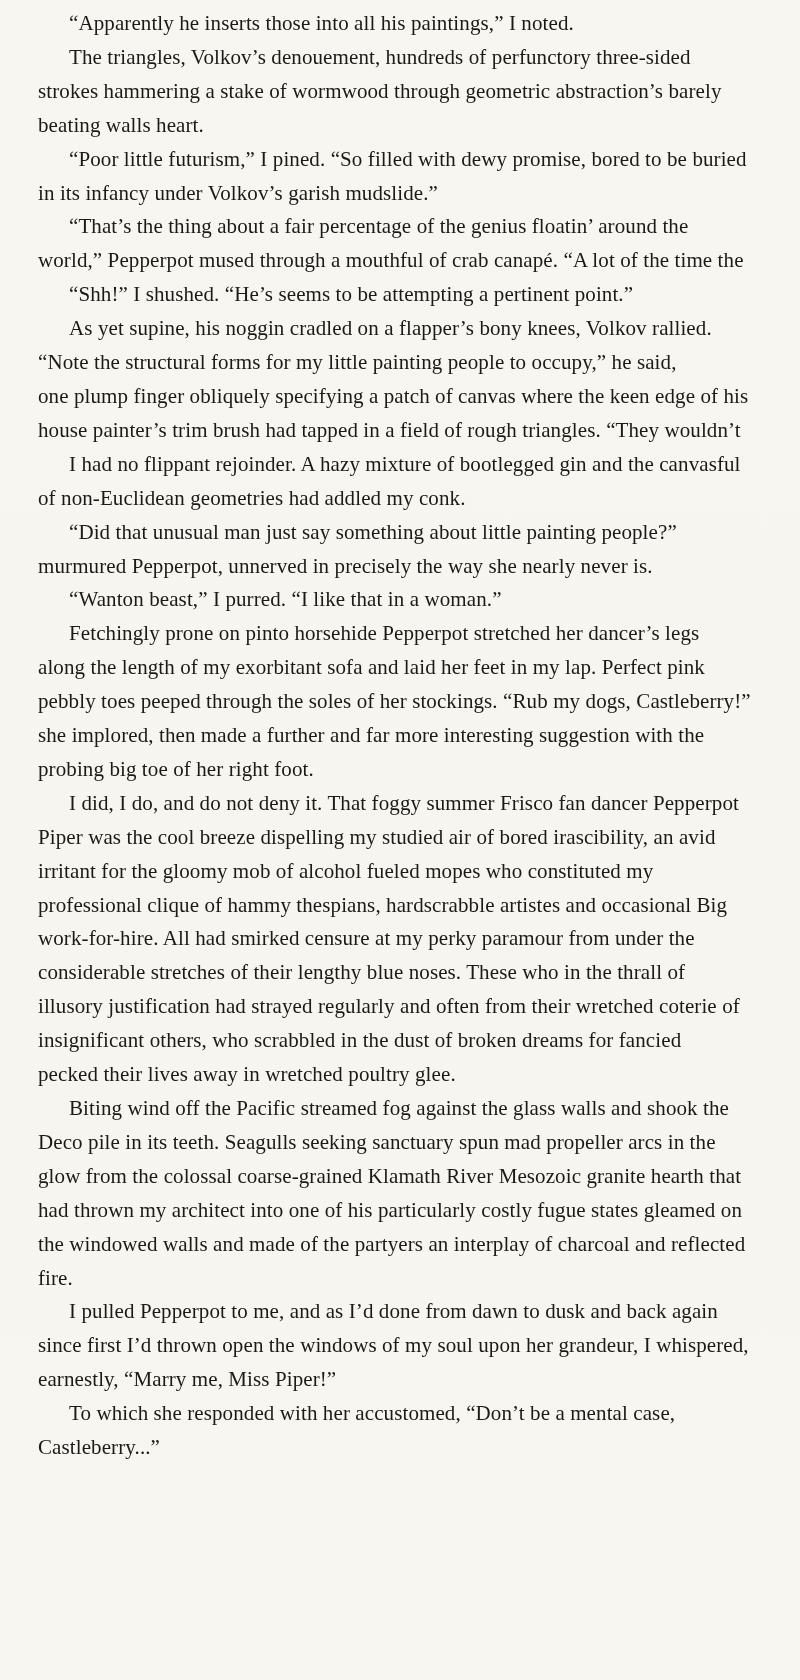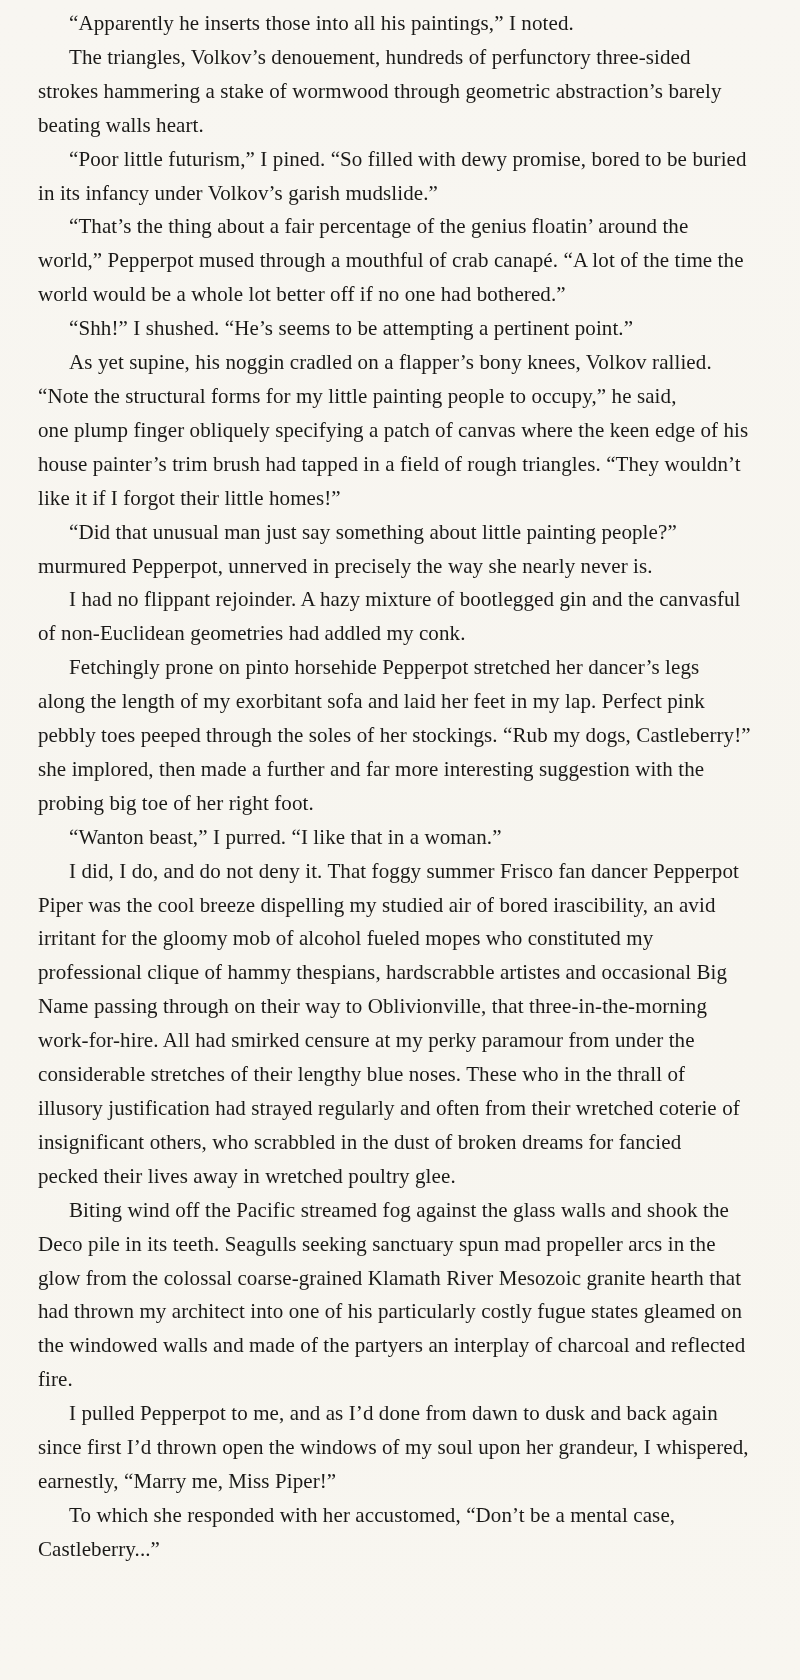--- a/index.html
+++ b/index.html
@@ -48,56 +48,53 @@
         <span class="line">strokes hammering a stake of wormwood through geometric abstraction’s barely</span>
         <span class="line">beating walls heart.</span>
       </p>
       <p class="para">
         <span class="line indent">“Poor little futurism,” I pined. “So filled with dewy promise, bored to be buried</span>
         <span class="line">in its infancy under Volkov’s garish mudslide.”</span>
       </p>
       <p class="para">
         <span class="line indent">“That’s the thing about a fair percentage of the genius floatin’ around the</span>
         <span class="line">world,” Pepperpot mused through a mouthful of crab canapé. “A lot of the time the</span>
-        <span class="line">world would be a whole lot better off if no one had bothered.”</span>
       </p>
       <p class="para">
         <span class="line indent">“Shh!” I shushed. “He’s seems to be attempting a pertinent point.”</span>
       </p>
       <p class="para">
         <span class="line indent">As yet supine, his noggin cradled on a flapper’s bony knees, Volkov rallied.</span>
         <span class="line">“Note the structural forms for my little painting people to occupy,” he said,</span>
         <span class="line">one plump finger obliquely specifying a patch of canvas where the keen edge of his</span>
         <span class="line">house painter’s trim brush had tapped in a field of rough triangles. “They wouldn’t</span>
-        <span class="line">like it if I forgot their little homes!”</span>
+      </p>
+      <p class="para">
+        <span class="line indent">I had no flippant rejoinder. A hazy mixture of bootlegged gin and the canvasful</span>
+        <span class="line">of non-Euclidean geometries had addled my conk.</span>
       </p>
       <p class="para">
         <span class="line indent">“Did that unusual man just say something about little painting people?”</span>
         <span class="line">murmured Pepperpot, unnerved in precisely the way she nearly never is.</span>
       </p>
       <p class="para">
-        <span class="line indent">I had no flippant rejoinder. A hazy mixture of bootlegged gin and the canvasful</span>
-        <span class="line">of non-Euclidean geometries had addled my conk.</span>
+        <span class="line indent">“Wanton beast,” I purred. “I like that in a woman.”</span>
       </p>
       <p class="para">
         <span class="line indent">Fetchingly prone on pinto horsehide Pepperpot stretched her dancer’s legs</span>
         <span class="line">along the length of my exorbitant sofa and laid her feet in my lap. Perfect pink</span>
         <span class="line">pebbly toes peeped through the soles of her stockings. “Rub my dogs, Castleberry!”</span>
         <span class="line">she implored, then made a further and far more interesting suggestion with the</span>
         <span class="line">probing big toe of her right foot.</span>
       </p>
       <p class="para">
-        <span class="line indent">“Wanton beast,” I purred. “I like that in a woman.”</span>
-      </p>
-      <p class="para">
         <span class="line indent">I did, I do, and do not deny it. That foggy summer Frisco fan dancer Pepperpot</span>
         <span class="line">Piper was the cool breeze dispelling my studied air of bored irascibility, an avid</span>
         <span class="line">irritant for the gloomy mob of alcohol fueled mopes who constituted my</span>
         <span class="line">professional clique of hammy thespians, hardscrabble artistes and occasional Big</span>
-        <span class="line">Name passing through on their way to Oblivionville, that three-in-the-morning</span>
         <span class="line">work-for-hire. All had smirked censure at my perky paramour from under the</span>
         <span class="line">considerable stretches of their lengthy blue noses. These who in the thrall of</span>
         <span class="line">illusory justification had strayed regularly and often from their wretched coterie of</span>
         <span class="line">insignificant others, who scrabbled in the dust of broken dreams for fancied</span>
         <span class="line">pecked their lives away in wretched poultry glee.</span>
       </p>
       <p class="para">
         <span class="line indent">Biting wind off the Pacific streamed fog against the glass walls and shook the</span>
         <span class="line">Deco pile in its teeth. Seagulls seeking sanctuary spun mad propeller arcs in the</span>
         <span class="line">glow from the colossal coarse-grained Klamath River Mesozoic granite hearth that</span>

